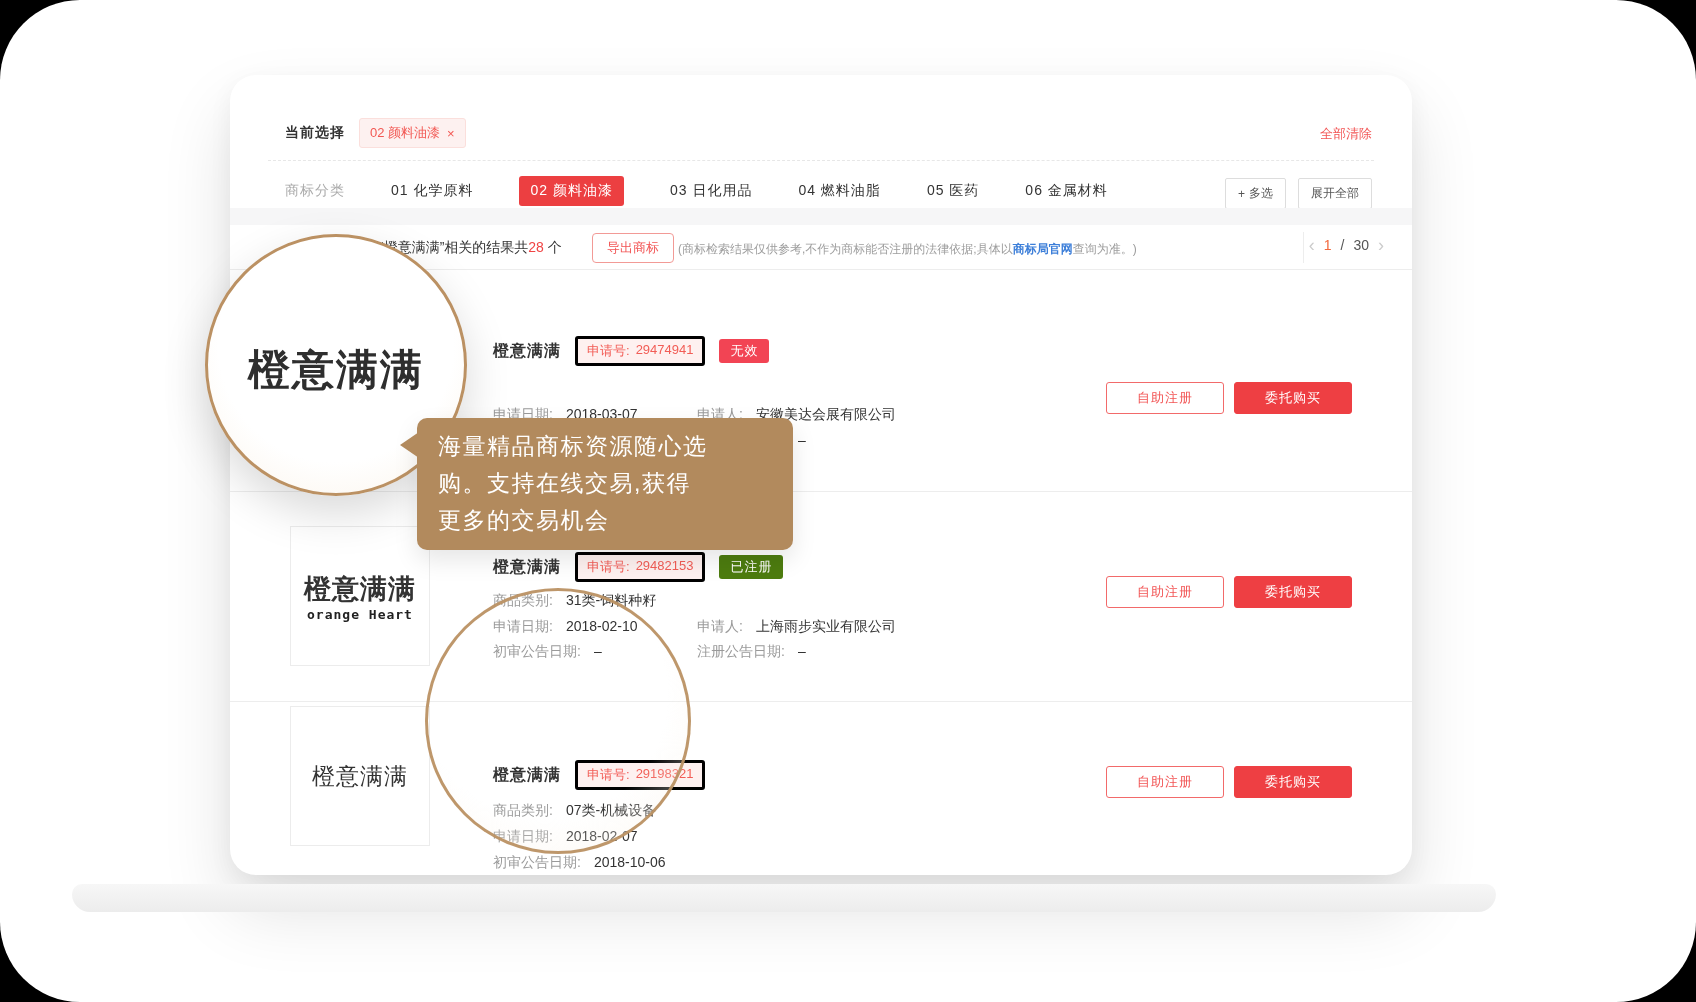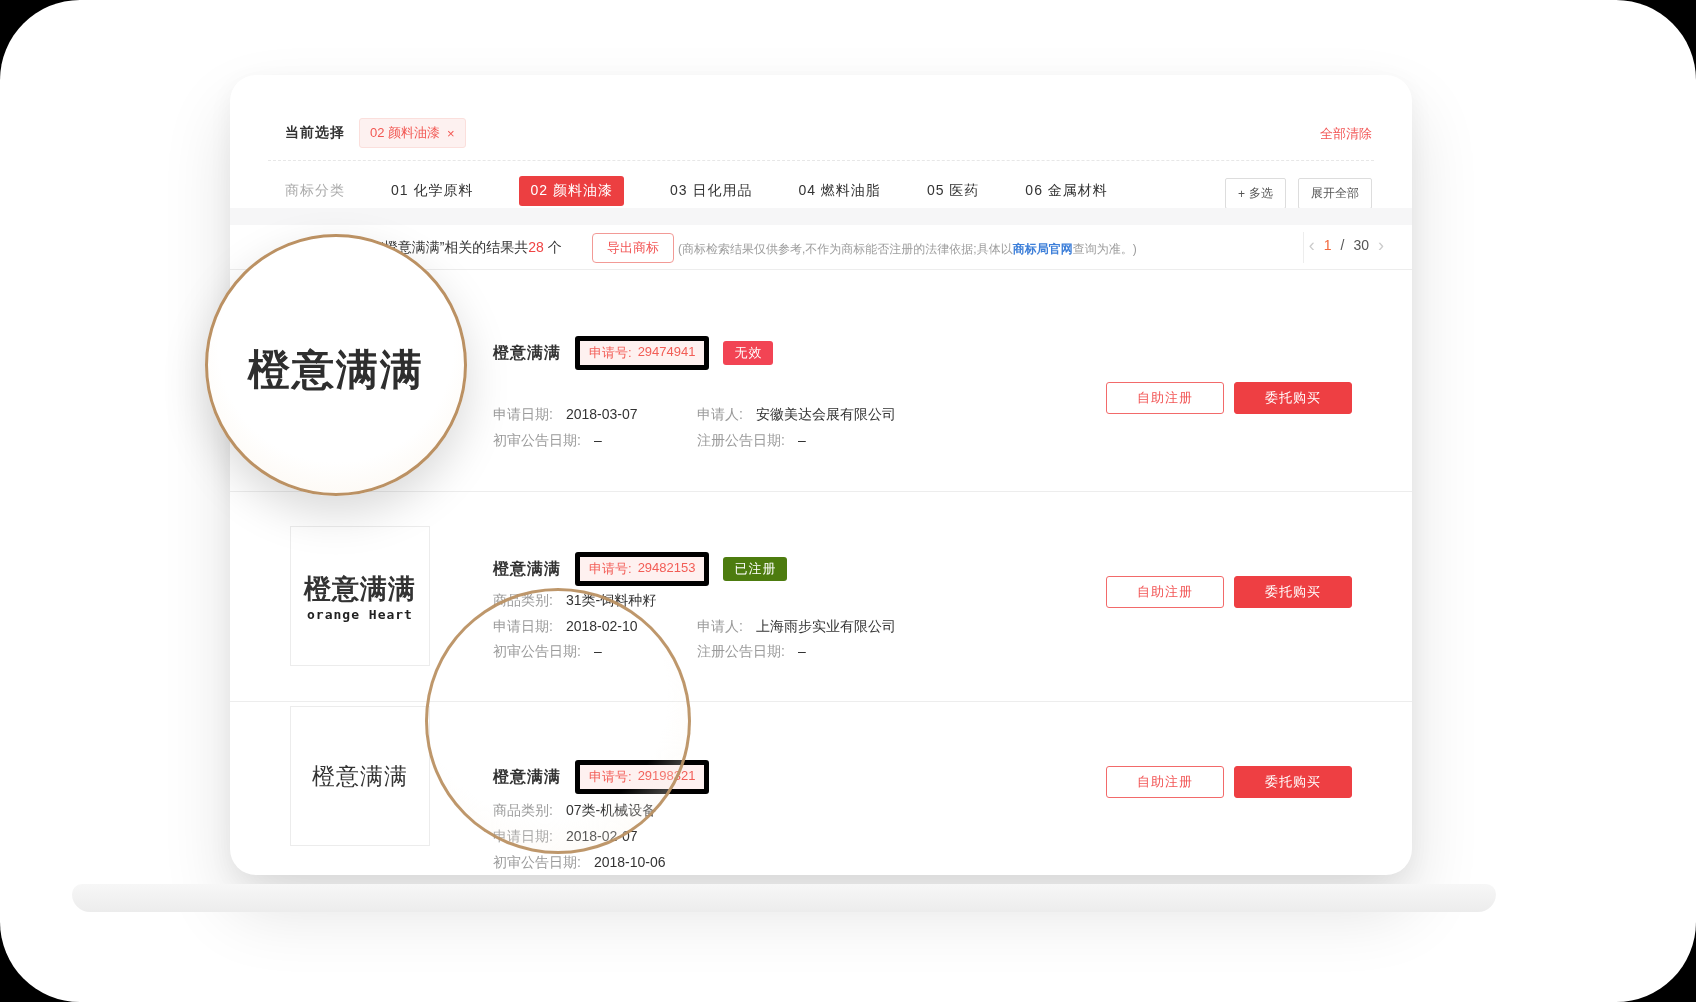--- a/index.html
+++ b/index.html
@@ -65,21 +65,21 @@
   .row--1 .thumb { top:26px; }
   .row--2 .thumb { top:34px; }
   .row--3 .thumb { top:4px; }
   .thumb-text { font-size:23px; color:#333; letter-spacing:1px; white-space:nowrap; }
   .thumb-text--calligraphy { font-family:"DejaVu Serif","Liberation Serif",serif; font-size:27px; font-weight:700; }
   .thumb-sub { font-family:"DejaVu Sans Mono","Liberation Mono",monospace; font-size:13px; font-weight:700; color:#222; margin-top:0; letter-spacing:1px; }
 
   .titleline { position:absolute; left:263px; display:flex; align-items:center; gap:14px; }
   .row--1 .titleline { top:66px; } .row--2 .titleline { top:60px; } .row--3 .titleline { top:58px; }
   .r-name { font-size:16px; font-weight:700; color:#333; letter-spacing:1px; cursor:pointer; }
-  .tag-appno { display:inline-flex; gap:6px; background:#fef1f0; border:5px solid #000000; color:#f25d56;
+  .tag-appno { display:inline-flex; gap:6px; background:#fef1f0; border:3px solid #000000; color:#f25d56;
                font-size:13px; padding:3px 9px; border-radius:3px; white-space:nowrap; }
   .badge { color:#fff; font-size:13px; padding:3px 11px; border-radius:3px; letter-spacing:1px; }
   .badge--invalid { background:#f24454; }
   .badge--registered { background:#4d7c0f; }
 
   .line { position:absolute; left:263px; width:640px; font-size:14px; white-space:nowrap; }
   .row--1 .l1 { top:110px; } .row--1 .l2 { top:136px; } .row--1 .l3 { top:162px; }
   .row--2 .l1 { top:100px; } .row--2 .l2 { top:126px; } .row--2 .l3 { top:151px; }
   .row--3 .l1 { top:100px; } .row--3 .l2 { top:126px; } .row--3 .l3 { top:152px; }
   .line .col1 { position:absolute; left:0; }
@@ -257,19 +257,25 @@
           </div>
         </section>
 
       </div>
     </div>
 
     <div class="magnifier-1">
       <span class="mag-text">橙意满满</span>
     </div>
 
+    <div class="callout callout-1">
+      <div class="arrow"></div>
+      <p>海量精品商标资源随心选
+购。支持在线交易,获得
+更多的交易机会</p>
+    </div>
 
     <div class="magnifier-2"></div>
 
 
     <div class="laptop-base"></div>
   </div>
 </div>
 
 </body></html>

